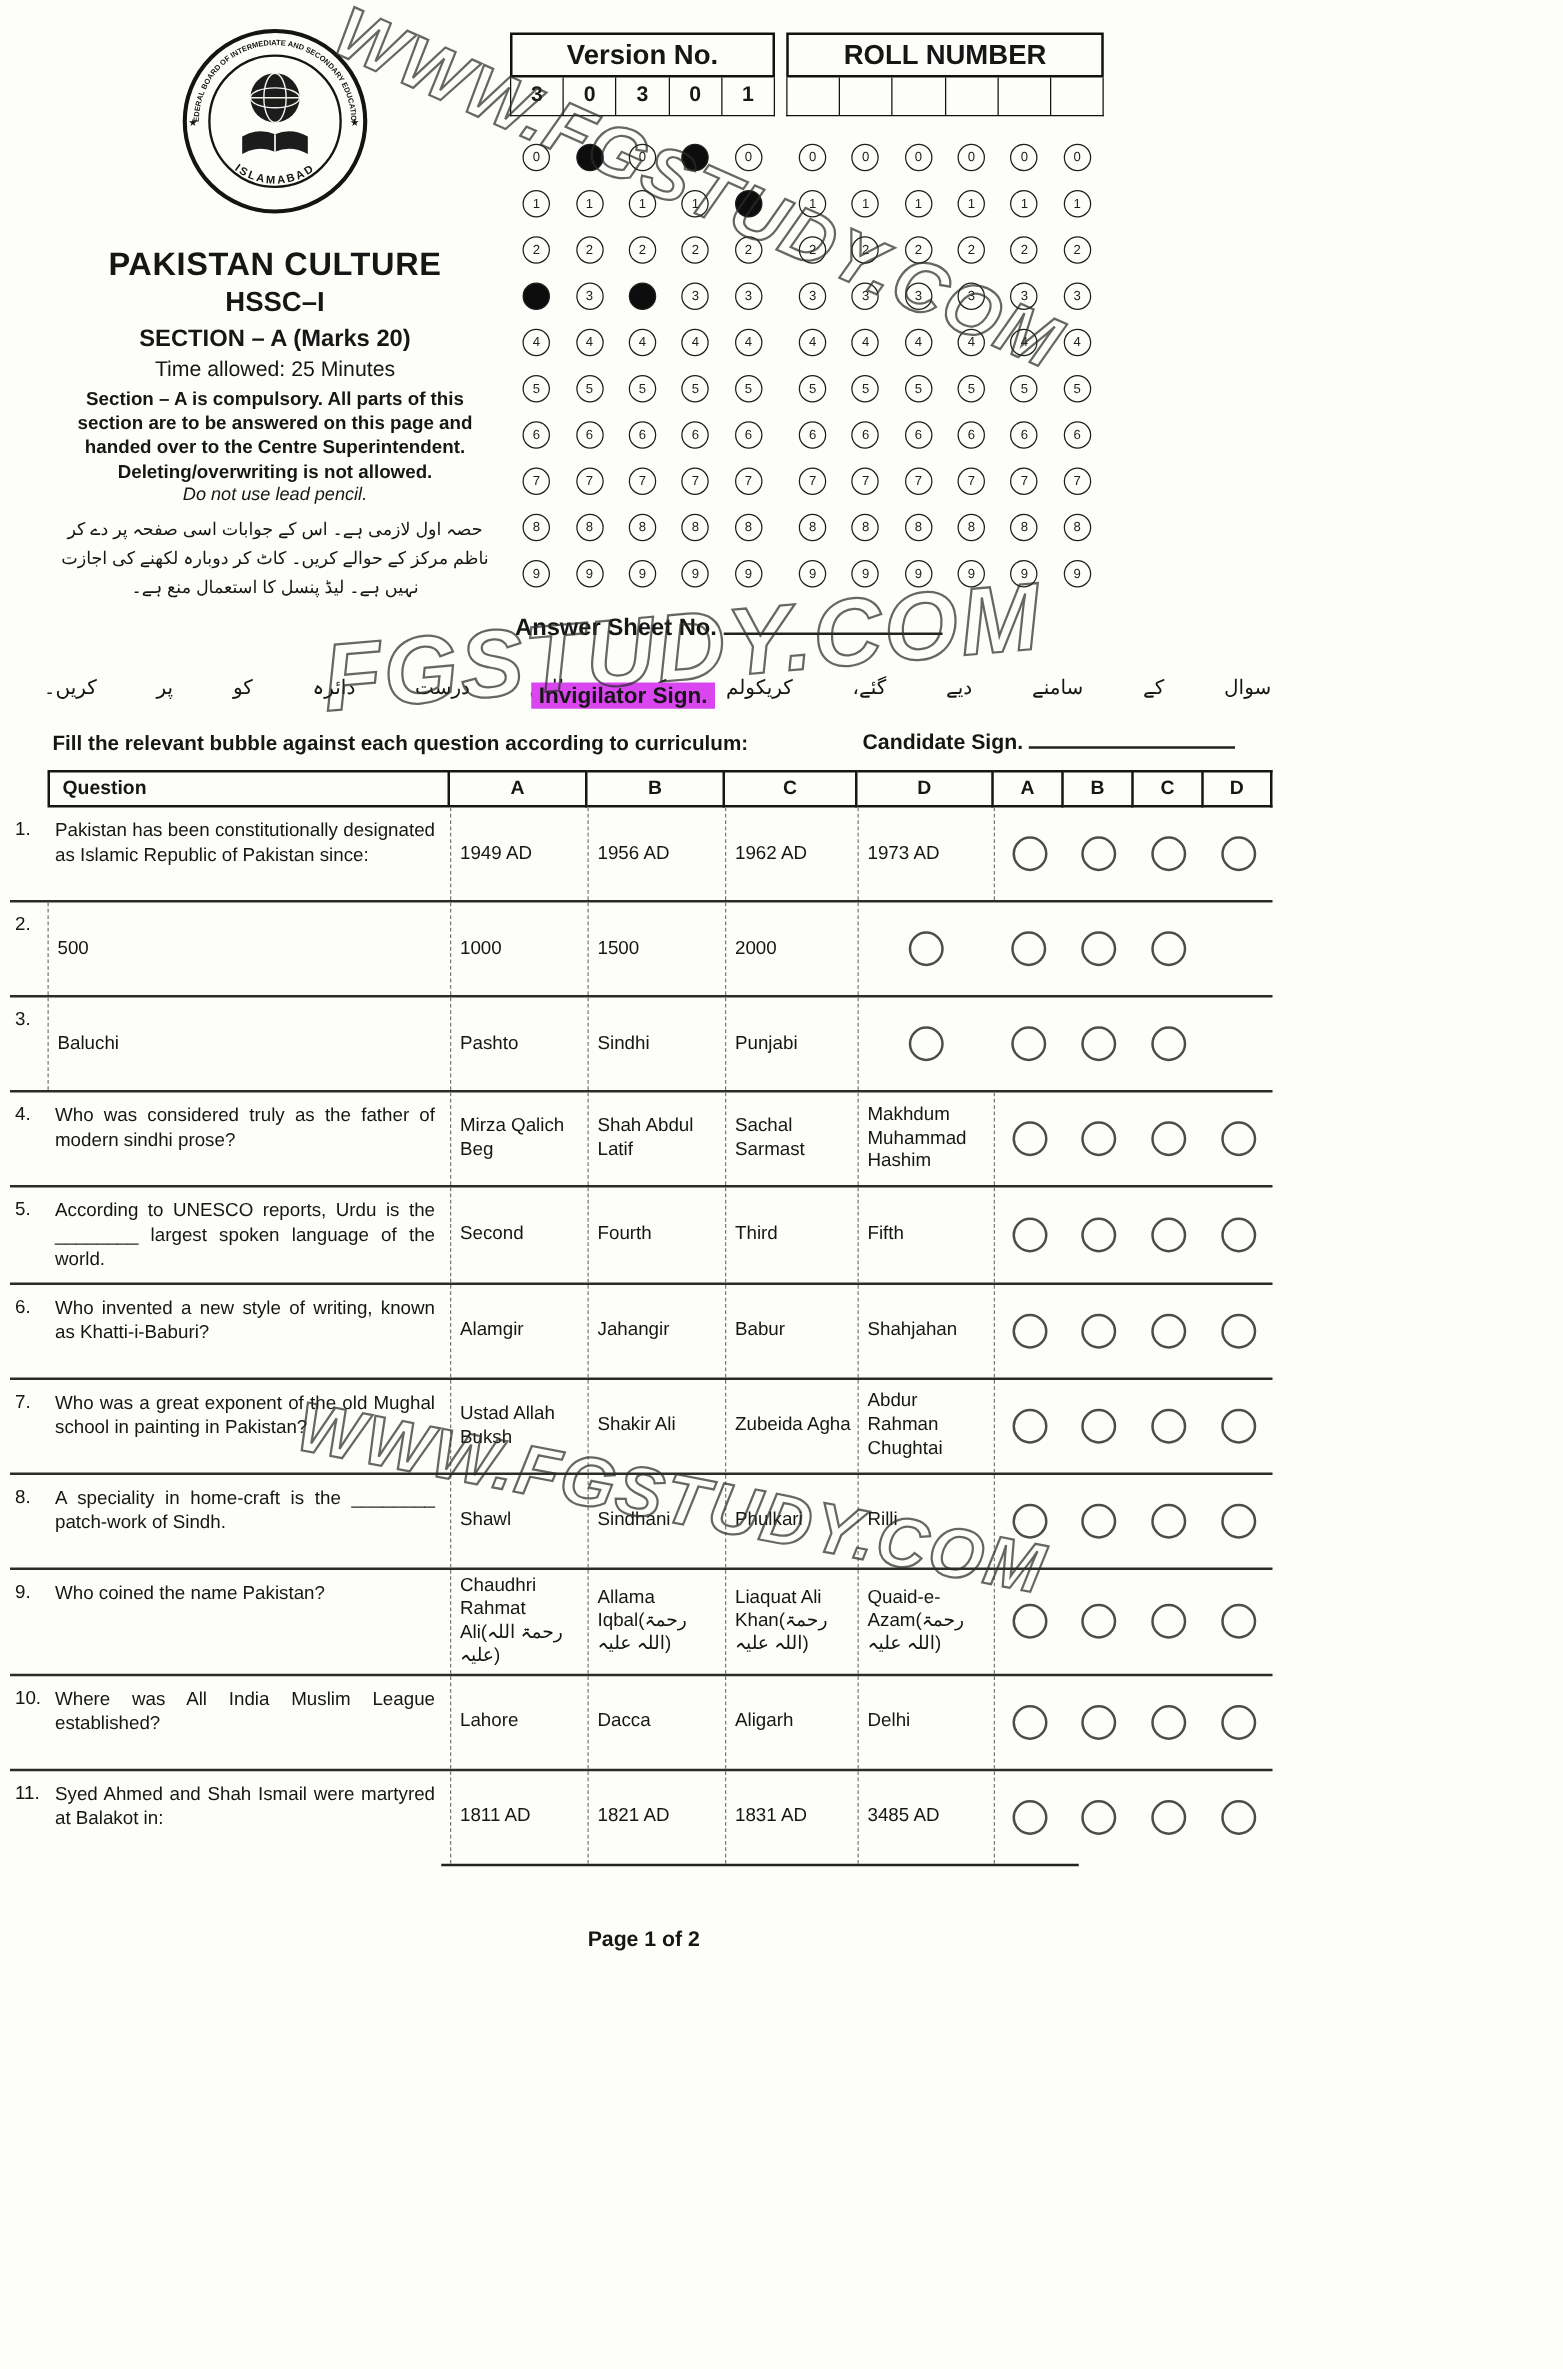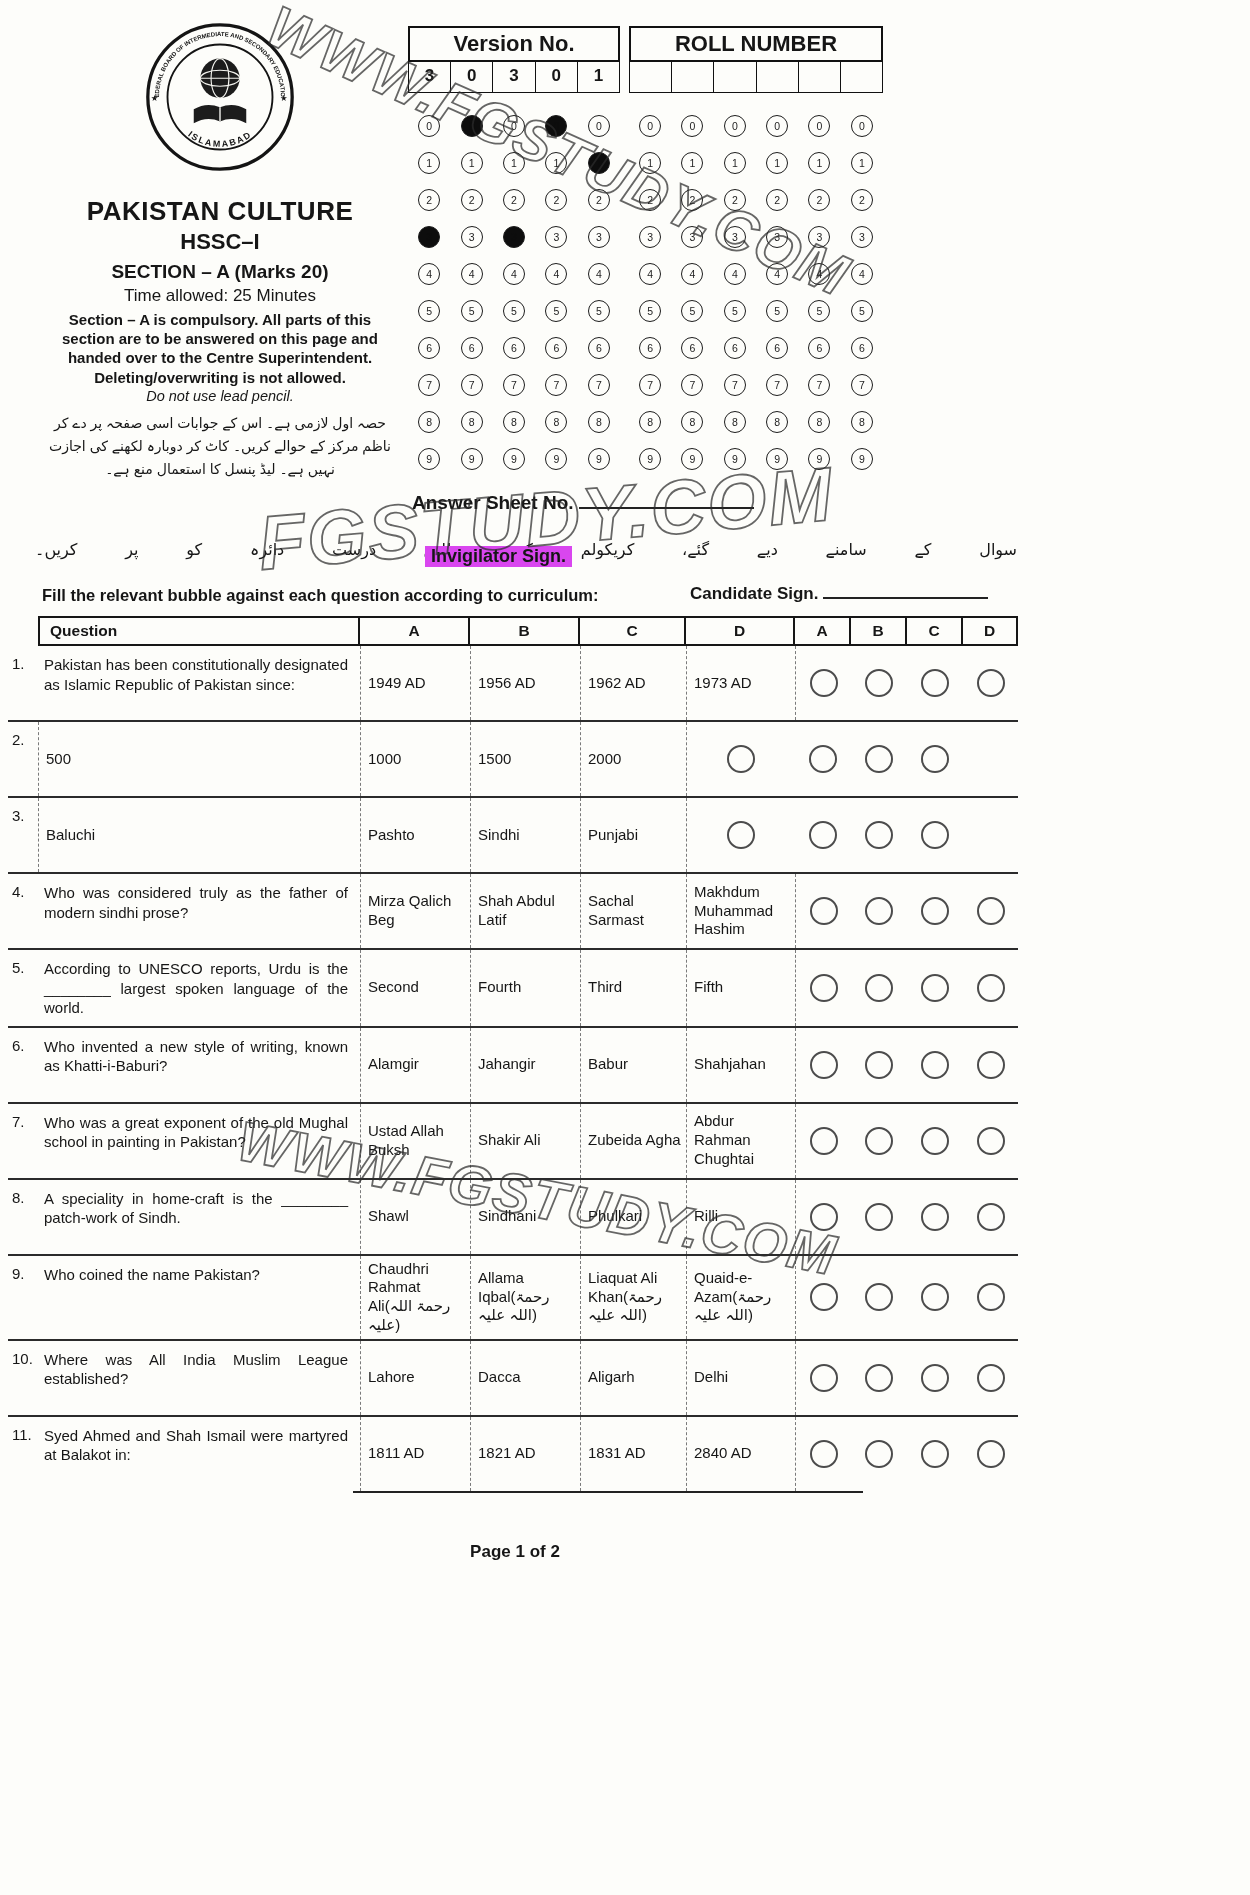--- a/index.html
+++ b/index.html
@@ -489,21 +489,21 @@
           <div class="cell bubcell">
             <div class="abub"></div>
           </div>
         </div>
         <div class="qrow">
           <div class="cell num">11.</div>
           <div class="cell qtext">Syed Ahmed and Shah Ismail were martyred at Balakot in:</div>
           <div class="cell opt">1811 AD</div>
           <div class="cell opt">1821 AD</div>
           <div class="cell opt">1831 AD</div>
-          <div class="cell opt">2840 AD</div>
+          <div class="cell opt">3485 AD</div>
           <div class="cell bubcell bub-first">
             <div class="abub"></div>
           </div>
           <div class="cell bubcell">
             <div class="abub"></div>
           </div>
           <div class="cell bubcell">
             <div class="abub"></div>
           </div>
           <div class="cell bubcell">

